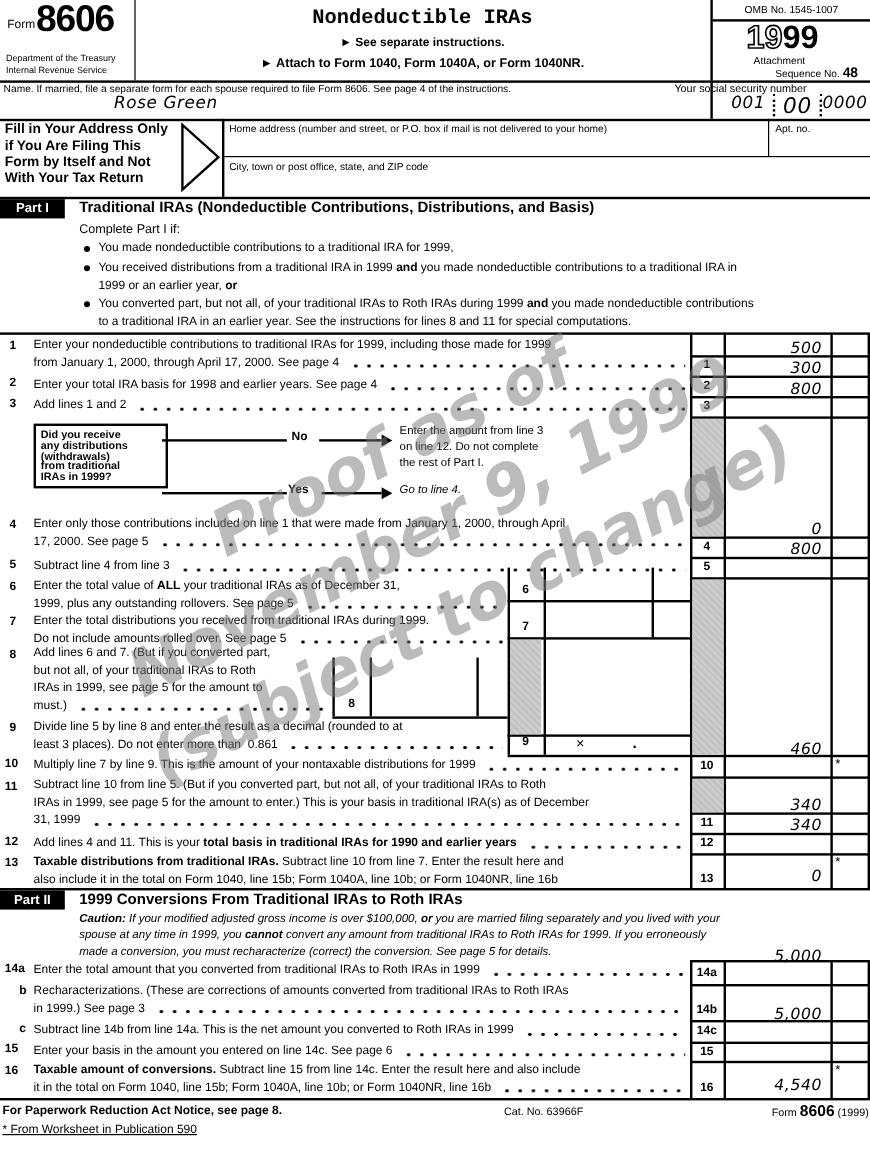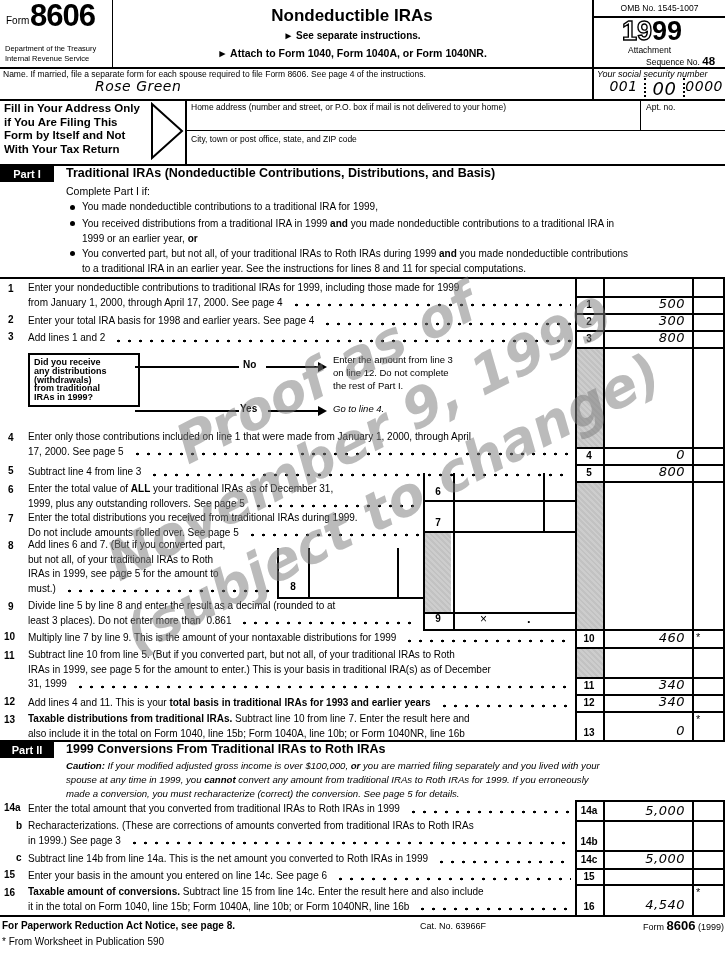--- a/index.html
+++ b/index.html
@@ -16,21 +16,21 @@
   .rows .lrow{display:flex;height:14.5px;font-size:10px;line-height:14.5px;}
   .rows .lrow .t{white-space:pre;}
   .rows .lrow.leader::after{content:"";flex:1;align-self:flex-end;height:4px;margin:0 2px 3px 8px;
      background-image:radial-gradient(circle,#000 1.2px,rgba(0,0,0,0) 1.6px);
      background-size:11px 4px;background-repeat:repeat-x;background-position:0 0;}
   .numlab{position:absolute;font-weight:bold;font-size:10px;}
   .grow{position:absolute;display:flex;}
   .grow .ncell{width:28px;display:flex;align-items:center;justify-content:center;
       font-weight:bold;font-size:10px;}
   .grow .vcell{width:89px;display:flex;align-items:flex-end;justify-content:flex-end;
-      padding:0 7px 2px 0;box-sizing:border-box;}
+      padding:0 7px 15px 0;box-sizing:border-box;}
   .grow .ccell{flex:1;font-size:11px;padding:2px 0 0 4px;}
   .grow.tall .ncell,.grow.tall .vcell{align-items:flex-end;padding-bottom:2px;}
   .shade{position:absolute;background:repeating-linear-gradient(45deg,#cdcdcd 0 2px,#c2c2c2 2px 4px);}
   .dot{position:absolute;width:5px;height:5px;border-radius:50%;background:#000;}
   .arrowhead{position:absolute;width:0;height:0;border-left:9px solid #000;
      border-top:5px solid transparent;border-bottom:5px solid transparent;}
   .partbar-badge{position:absolute;left:0;width:54px;height:16px;background:#000;color:#fff;
      font-weight:bold;font-size:11px;display:flex;align-items:center;justify-content:center;}
   .partbar-title{position:absolute;left:66px;font-weight:bold;font-size:12.5px;}
   #watermark{position:absolute;left:30px;top:330px;width:660px;text-align:center;
@@ -43,37 +43,37 @@
 <body>
 
 <div id="canvas">
 
   <div class="abs" style="left:0;top:0;width:725px;height:67px;border-bottom:2px solid #000;">
     <div class="abs" style="left:6px;top:15px;font-size:10px;">Form</div>
     <div class="abs b" style="left:30px;top:-2px;font-size:31px;letter-spacing:-1px;">8606</div>
     <div class="abs pre" style="left:5px;top:44px;font-size:7.5px;line-height:9.5px;">Department of the Treasury
 Internal Revenue Service</div>
     <div class="vl" style="left:112px;top:0;height:67px;border-left-width:1px;"></div>
-    <div class="abs b" style="left:112px;top:6px;width:480px;text-align:center;font-size:17px;">Nondeductible IRAs</div>
+    <div class="abs b" style="left:112px;top:6px;width:480px;text-align:center;font-size:17px;font-family:Liberation Mono, monospace;">Nondeductible IRAs</div>
     <div class="abs b" style="left:112px;top:30px;width:480px;text-align:center;font-size:10px;">► See separate instructions.</div>
     <div class="abs b" style="left:112px;top:47px;width:480px;text-align:center;font-size:10.5px;">► Attach to Form 1040, Form 1040A, or Form 1040NR.</div>
     <div class="abs" style="left:592px;top:0;width:133px;height:67px;border-left:2px solid #000;box-sizing:border-box;">
       <div class="abs" style="left:0;top:3px;width:131px;text-align:center;font-size:8.5px;">OMB No. 1545-1007</div>
       <div class="hl" style="left:0;top:16px;width:131px;"></div>
       <div class="abs b" style="left:28px;top:16px;font-size:27px;"><span class="yr-out">19</span><span>99</span></div>
       <div class="abs" style="left:34px;top:45px;font-size:8.5px;">Attachment</div>
       <div class="abs" style="left:52px;top:55px;font-size:8.5px;"><span>Sequence No. </span><b style="font-size:11.5px;">48</b></div>
     </div>
   </div>
 
   <div class="abs" style="left:0;top:67px;width:725px;height:32px;border-bottom:2px solid #000;">
     <div class="abs small" style="left:3px;top:2px;">Name. If married, file a separate form for each spouse required to file Form 8606. See page 4 of the instructions.</div>
     <div class="abs hw" style="left:95px;top:11px;font-size:14px;">Rose Green</div>
     <div class="vl" style="left:592px;top:0;height:32px;"></div>
-    <div class="abs" style="left:597px;top:2px;font-size:9px;font-style:italic;">Your social security number</div>
+    <div class="abs" style="left:562px;top:2px;font-size:9px;">Your social security number</div>
     <div class="abs" style="left:596px;top:11px;width:127px;height:19px;display:flex;">
       <span class="hw" style="width:42px;text-align:right;font-size:14px;">001</span>
       <span style="border-left:2px dotted #000;margin:0 0 0 6px;"></span>
       <span class="hw" style="width:38px;text-align:center;font-size:18px;">00</span>
       <span style="border-left:2px dotted #000;"></span>
       <span class="hw" style="flex:1;text-align:center;font-size:14px;">0000</span>
     </div>
   </div>
 
   <div class="abs" style="left:0;top:99px;width:725px;height:65px;border-bottom:2px solid #000;">
@@ -223,21 +223,21 @@
     <div class="lrow">
         <span class="t">IRAs in 1999, see page 5 for the amount to enter.) This is your basis in traditional IRA(s) as of December</span>
       </div>
     <div class="lrow leader">
         <span class="t">31, 1999</span>
       </div>
   </div>
   <div class="numlab" style="left:4px;top:696px;">12</div>
   <div class="abs rows" style="left:28px;top:696px;width:545px;">
     <div class="lrow leader">
-        <span class="t">Add lines 4 and 11. This is your <b>total basis in traditional IRAs for 1993 and earlier years</b></span>
+        <span class="t">Add lines 4 and 11. This is your <b>total basis in traditional IRAs for 1990 and earlier years</b></span>
       </div>
   </div>
   <div class="numlab" style="left:4px;top:714px;">13</div>
   <div class="abs rows" style="left:28px;top:712px;width:545px;">
     <div class="lrow">
         <span class="t"><b>Taxable distributions from traditional IRAs.</b> Subtract line 10 from line 7. Enter the result here and</span>
       </div>
     <div class="lrow">
         <span class="t">also include it in the total on Form 1040, line 15b; Form 1040A, line 10b; or Form 1040NR, line 16b</span>
       </div>
@@ -416,19 +416,19 @@
   </div>
 
   <div class="hl" style="left:0;top:915px;width:725px;"></div>
   <div class="abs b" style="left:2px;top:920px;font-size:10px;">For Paperwork Reduction Act Notice, see page 8.</div>
   <div class="abs" style="left:420px;top:921px;font-size:9px;">Cat. No. 63966F</div>
   <div class="abs" style="left:574px;top:918px;width:150px;text-align:right;font-size:9px;">
     <span>Form</span>
     <b style="font-size:13px;">8606</b>
     <span>(1999)</span>
   </div>
-  <div class="abs" style="left:2px;top:936px;font-size:10px;">* From Worksheet in Publication 590</div>
+  <div class="abs" style="left:2px;top:936px;font-size:10px;text-decoration:underline;">* From Worksheet in Publication 590</div>
 
   <div id="watermark">Proof as of
 November 9, 1999
 (subject to change)</div>
 
 </div>
 
 </body></html>

